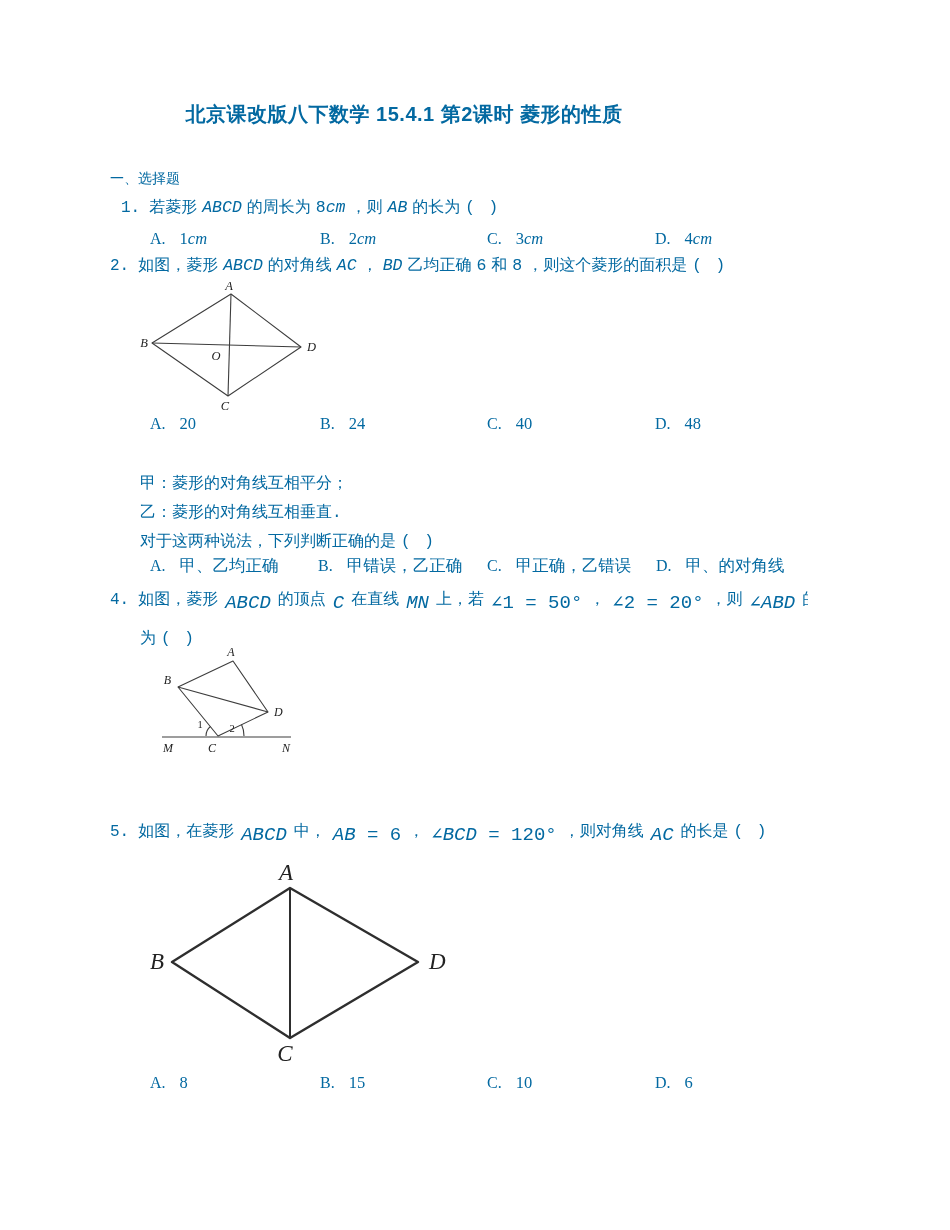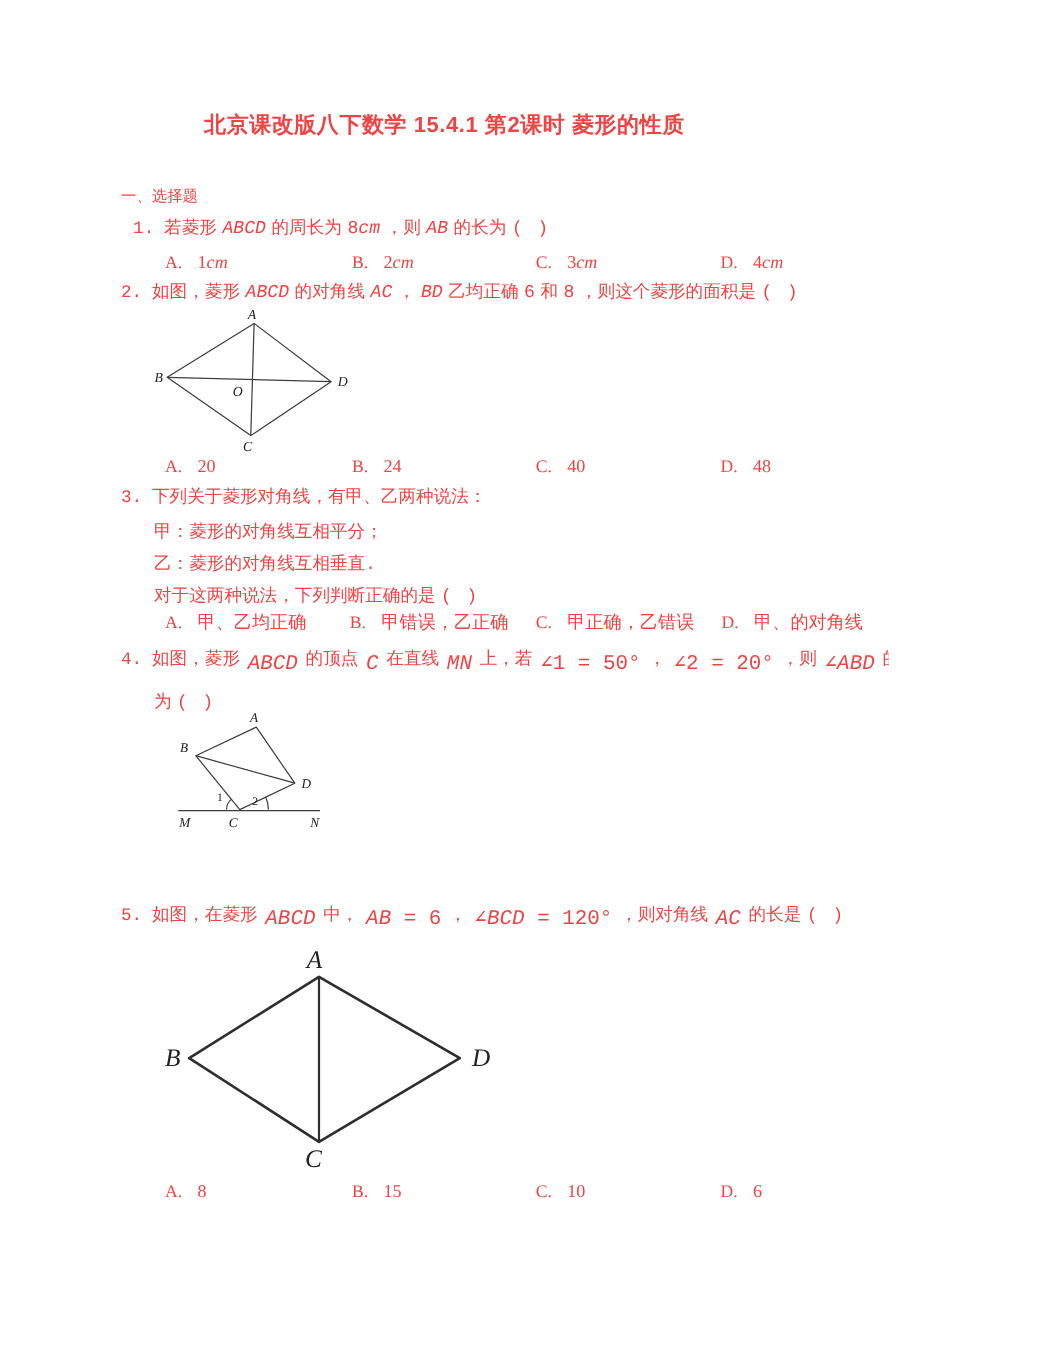--- a/index.html
+++ b/index.html
@@ -1,17 +1,17 @@
 <!DOCTYPE html>
 <html><head>
 <meta charset="utf-8">
 <style>
   html,body{margin:0;padding:0;background:#ffffff;}
   .page{position:relative;width:808px;height:1230px;background:#ffffff;overflow:hidden;
-        font-family:"Liberation Serif","DejaVu Serif",serif;color:#ef4444;font-size:16px;line-height:1.25;}
+        font-family:"Liberation Serif","DejaVu Serif",serif;color:#0369a1;font-size:16px;line-height:1.25;}
   .abs{position:absolute;}
   .title{top:102px;left:0;width:100%;text-align:center;font-weight:700;font-size:20px;
          font-family:"Liberation Sans","DejaVu Sans",sans-serif;letter-spacing:0.5px;}
   .section{top:170px;left:110px;font-weight:400;font-size:14px;
            font-family:"Liberation Sans","DejaVu Sans",sans-serif;}
   .qline{white-space:nowrap;font-family:Liberation Mono, monospace;}
   .qnum{margin-right:9px;}
   .m{margin:0 5px;font-size:16.5px;}
   .it{font-style:italic;}
   .up{font-style:normal;}
@@ -57,21 +57,20 @@
     </g>
   </svg>
 
   <div class="abs optrow" style="top:414px">
     <span class="opt" style="left:40px"><span>A.</span><span class="oval up">20</span></span>
     <span class="opt" style="left:210px"><span>B.</span><span class="oval up">24</span></span>
     <span class="opt" style="left:377px"><span>C.</span><span class="oval up">40</span></span>
     <span class="opt" style="left:545px"><span>D.</span><span class="oval up">48</span></span>
   </div>
 
-  <div class="abs qline" style="top:442px;left:110px"><span class="qnum">3.</span><span>下列关于菱形对角线，有甲、乙两种说法：</span></div>
   <div class="abs qline" style="top:474px;left:140px">甲：菱形的对角线互相平分；</div>
   <div class="abs qline" style="top:503px;left:140px">乙：菱形的对角线互相垂直.</div>
   <div class="abs qline" style="top:532px;left:140px"><span>对于这两种说法，下列判断正确的是</span><span class="paren">( )</span></div>
 
   <div class="abs optrow" style="top:556px">
     <span class="opt" style="left:40px"><span>A.</span><span class="oval">甲、乙均正确</span></span>
     <span class="opt" style="left:208px"><span>B.</span><span class="oval">甲错误，乙正确</span></span>
     <span class="opt" style="left:377px"><span>C.</span><span class="oval">甲正确，乙错误</span></span>
     <span class="opt" style="left:546px"><span>D.</span><span class="oval">甲、的对角线</span></span>
   </div>

